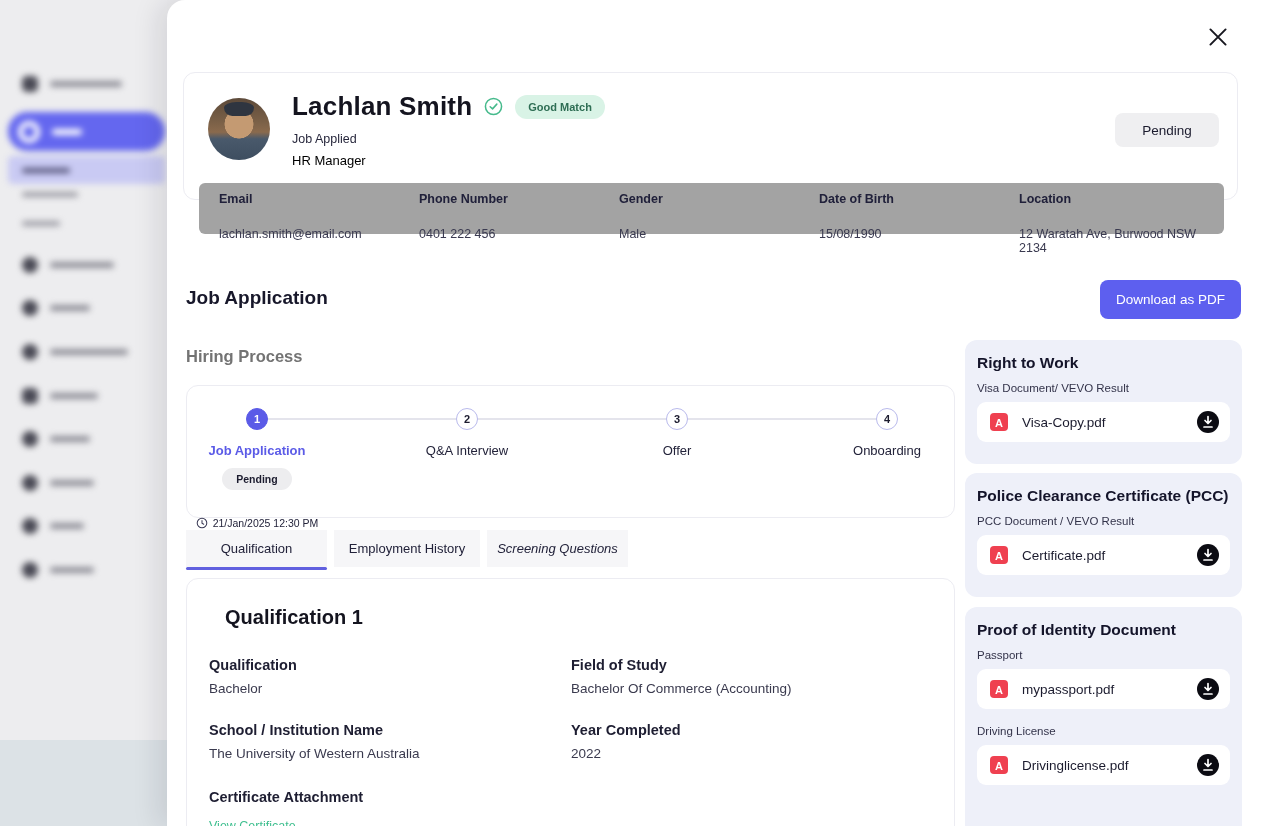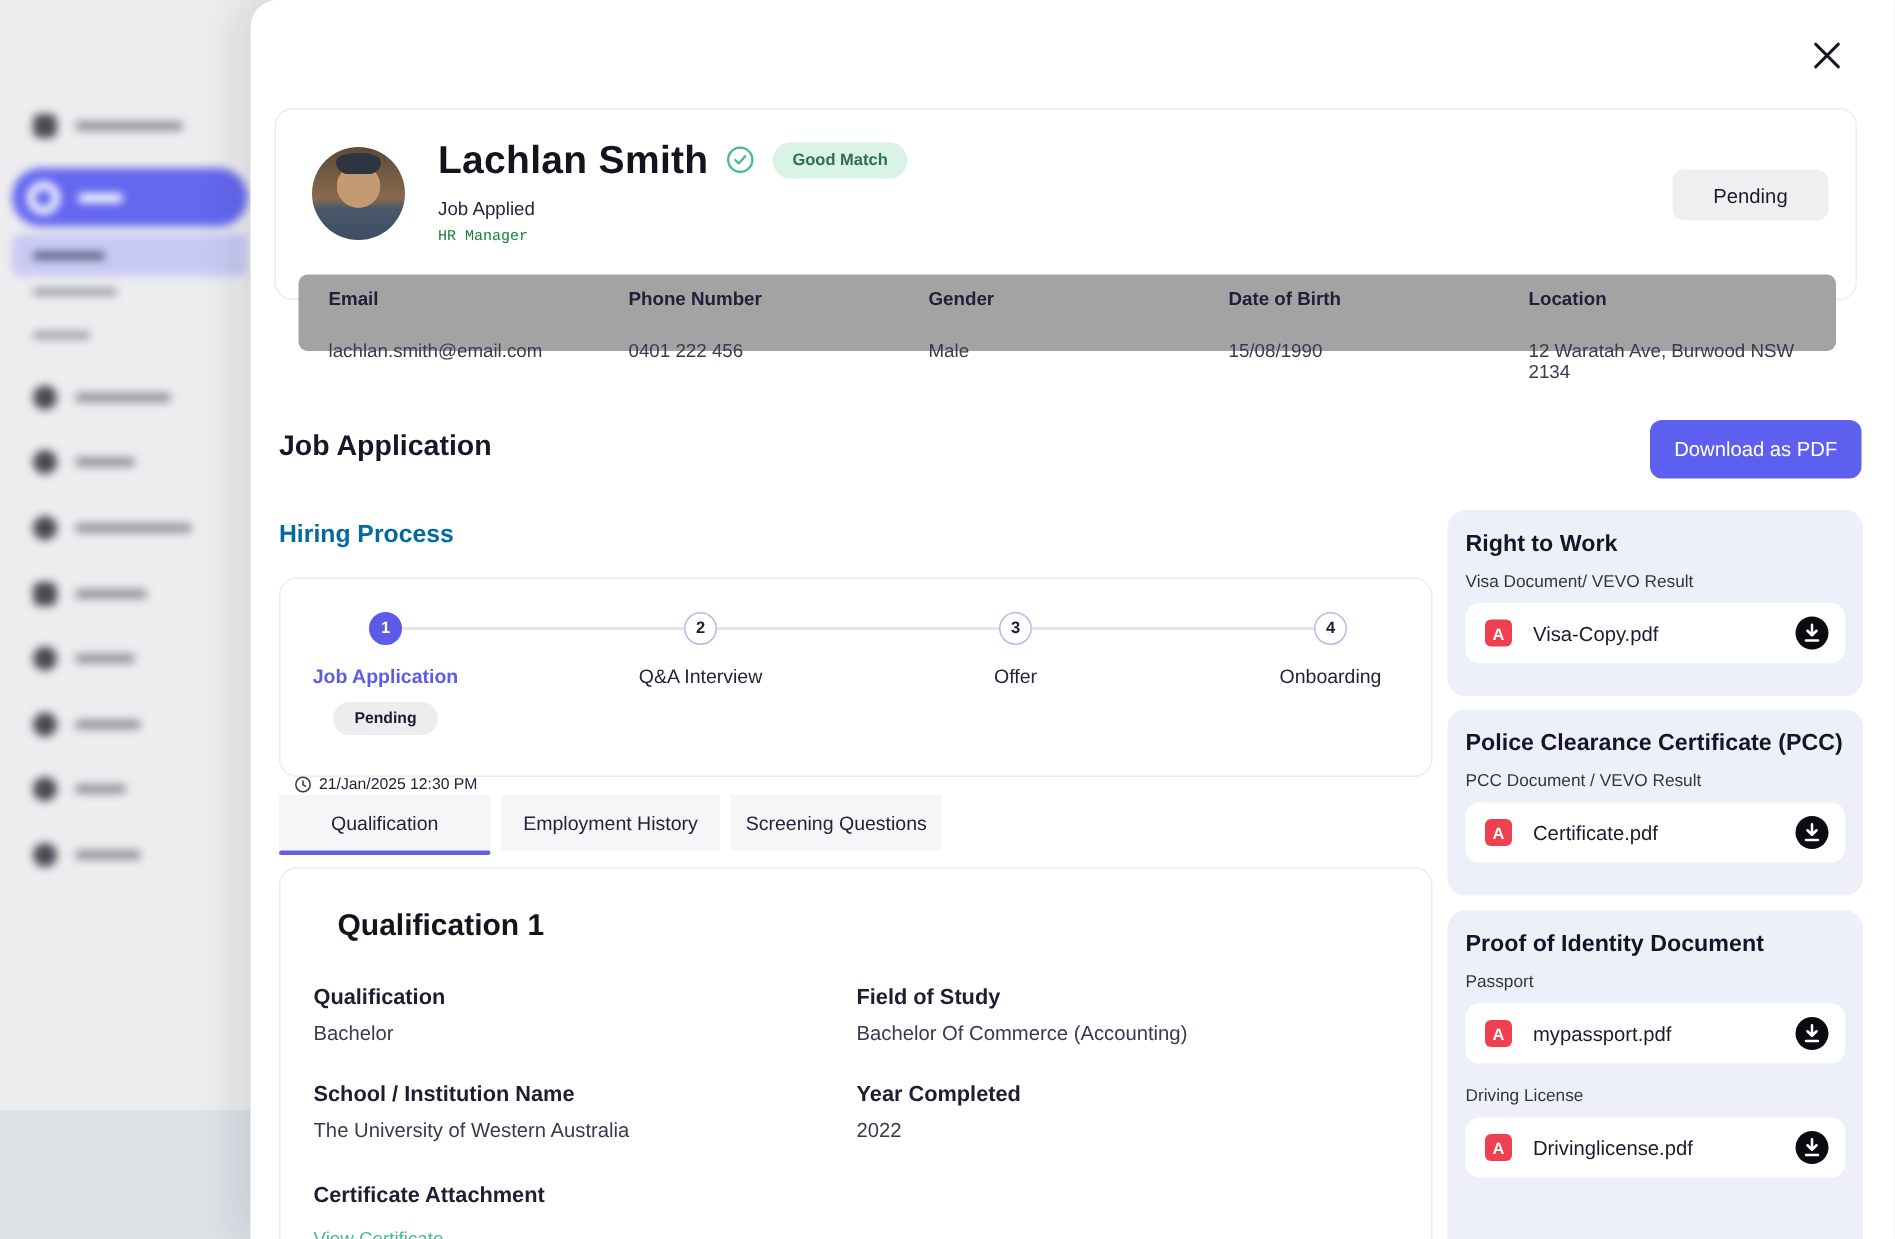--- a/index.html
+++ b/index.html
@@ -43,36 +43,36 @@
       linear-gradient(180deg, #5d4a3a 0%, #7a6047 38%, #8a6a4d 55%, #49596b 66%, #3e4e60 100%);
     overflow:hidden; }
   .avatar::before { content:""; position:absolute; left:16px; top:4px; width:30px; height:14px;
     border-radius:50% 50% 10px 10px; background:#2f3540; }
   .name-block { position:absolute; left:108px; top:18px; }
   .name-row { display:flex; align-items:center; gap:12px; }
   .person-name { font-size:26px; font-weight:700; color:#14141F; letter-spacing:.2px; }
   .match-badge { background:#D9F3E6; color:#2E6E54; font-size:11px; font-weight:600;
     padding:6px 13px; border-radius:14px; }
   .job-applied { margin-top:10px; font-size:12.5px; color:#27273C; }
-  .job-title { margin-top:7px; font-size:10px; color:#15803d;font-family:Liberation Mono, monospace; }
+  .job-title { margin-top:7px; font-size:13px; color:#000000; }
   .status-btn { position:absolute; left:931px; top:40px; width:104px; height:34px; background:#EFEFF1;
     border:none; border-radius:8px; font-size:13.5px; color:#1B1B2E; font-family:inherit; cursor:pointer; }
   .contact-strip { position:absolute; left:15px; top:110px; width:1025px; height:51px;
     background:#a3a3a3; border-radius:6px; display:grid;
     grid-template-columns:200px 200px 200px 200px 1fr; padding:9px 0 0 20px; }
   .contact-label { font-size:12.5px; font-weight:600; color:#20203A; }
   .contact-value { font-size:12.5px; color:#3A3A50; margin-top:21px; }
 
   
   .section-title { position:absolute; left:19px; top:287px; font-size:19px; font-weight:600; color:#17172A; }
   .download-btn { position:absolute; left:933px; top:280px; width:141px; height:39px;
     background:#5D5FEF; color:#fff; border:none; border-radius:8px; font-size:13.5px;
     font-family:inherit; cursor:pointer; }
 
-  .hiring-title { position:absolute; left:19px; top:347px; font-size:16.5px; font-weight:600; color:#0369a1; }
+  .hiring-title { position:absolute; left:19px; top:347px; font-size:16.5px; font-weight:600; color:#737373; }
 
   
   .stepper-card { position:absolute; left:19px; top:385px; width:769px; height:133px;
     border:1px solid #ECECF2; border-radius:12px; background:#fff; }
   .step-line { position:absolute; left:70px; top:32px; width:630px; height:2px; background:#E4E4EC; }
   .step { position:absolute; top:22px; width:160px; text-align:center; }
   .step-circle { width:22px; height:22px; border-radius:50%; margin:0 auto;
     background:#fff; border:1.5px solid #B9BAEC; color:#1B1B2E; font-size:11px; font-weight:700;
     display:flex; align-items:center; justify-content:center; position:relative; z-index:1; }
   .step.active .step-circle { background:#5B5BE7; border-color:#5B5BE7; color:#fff; }
@@ -80,21 +80,21 @@
   .step.active .step-label { color:#5B5BE7; font-weight:700; }
   .step-status { display:inline-block; margin-top:10px; background:#EDEDEF; color:#1B1B2E;
     font-size:10.5px; font-weight:600; padding:5px 14px; border-radius:12px; }
   .step-time { margin-top:27px; font-size:10.5px; color:#23233A; display:flex;
     align-items:center; justify-content:center; gap:5px; }
 
   
   .tabs { position:absolute; left:19px; top:530px; display:flex; gap:7px; }
   .tab { height:37px; background:#F6F6F8; display:flex; align-items:center; justify-content:center;
     font-size:13px; color:#22223A; cursor:pointer; position:relative; }
-  .tab-0 { width:141px; } .tab-1 { width:146px; } .tab-2 { width:141px; }
+  .tab-0 { width:141px; } .tab-1 { width:146px; } .tab-2 { width:141px;font-style:italic; }
   .tab.active::after { content:""; position:absolute; left:0; bottom:-3px; width:100%; height:3px;
     background:#6160DF; border-radius:2px; }
 
   
   .qual-card { position:absolute; left:19px; top:578px; width:769px; height:300px;
     border:1px solid #ECECF2; border-radius:12px; background:#fff; padding:27px 22px; }
   .qual-title { font-size:20px; font-weight:700; color:#14141F;margin-left:16px; }
   .qual-grid { display:grid; grid-template-columns:362px 1fr; row-gap:26px; margin-top:28px; }
   .field-label { font-size:14.5px; font-weight:600; color:#1E1E32; }
   .field-value { font-size:13.5px; color:#3A3A4E; margin-top:8px; }

